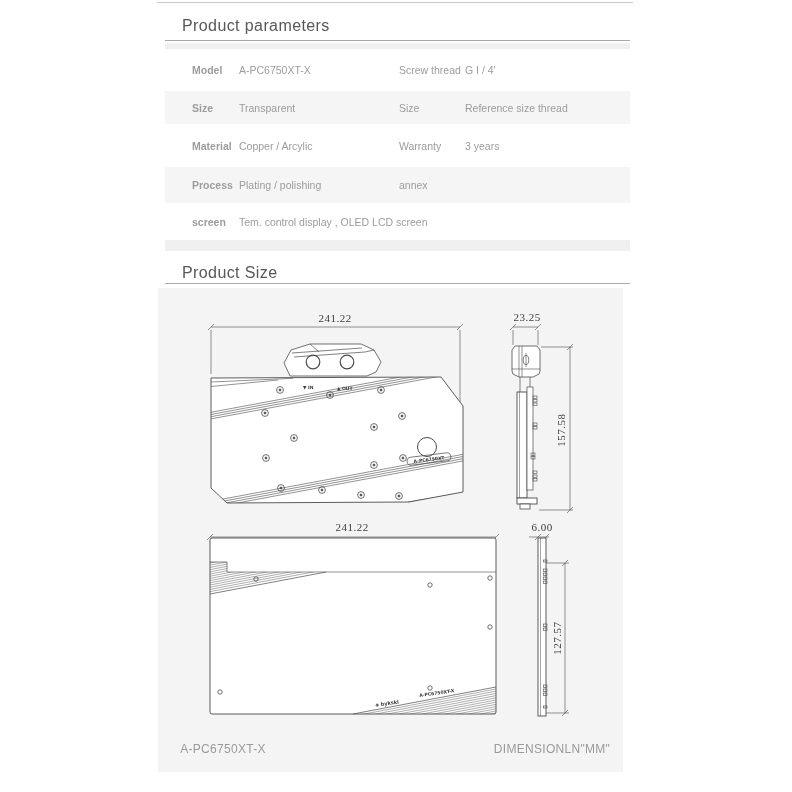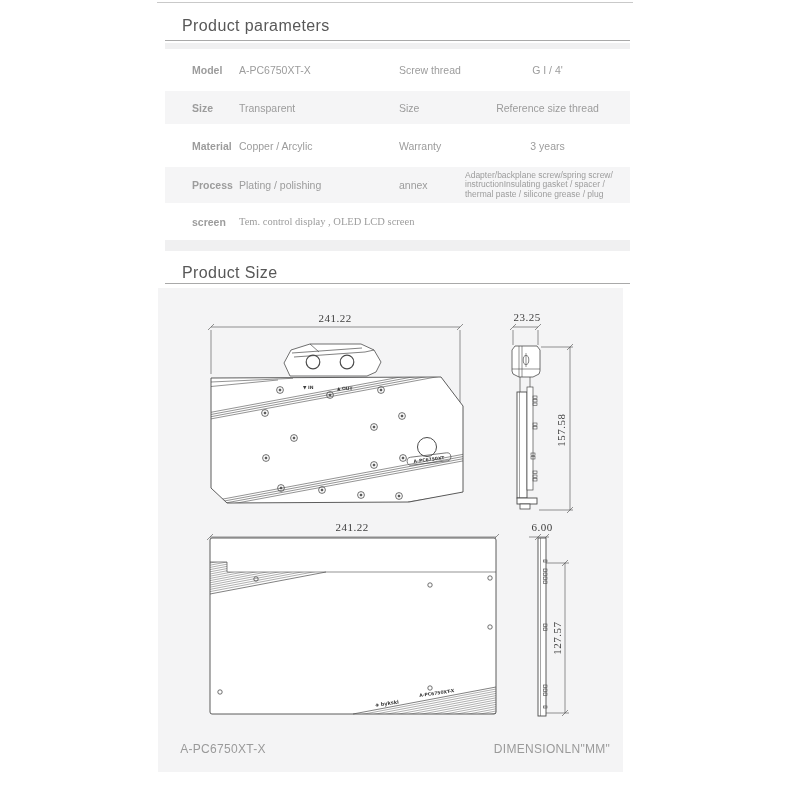--- a/index.html
+++ b/index.html
@@ -7,23 +7,23 @@
         font-family:"Liberation Sans",sans-serif;padding-left:40px;}
   .topline{position:absolute;left:157px;top:2px;width:476px;height:1px;background:#c9c9c9;}
   .sec-title{position:absolute;left:182px;font-size:16px;color:#585858;letter-spacing:.4px;}
   .rule{position:absolute;left:165px;width:465px;height:1px;background:#a9a9a9;}
   .strip{position:absolute;left:165px;width:465px;background:#f0f0f1;}
   .params{position:absolute;left:165px;top:49px;width:465px;}
   .prow{display:flex;align-items:center;font-size:10.5px;color:#9c9c9c;}
   .prow.gray{background:#f5f5f6;}
   .c1{margin-left:27px;width:47px;flex:none;font-weight:bold;}
   .c2{width:160px;flex:none;}
-  .c2.wide{width:300px;font-family:Liberation Serif, serif;}
+  .c2.wide{width:300px;}
   .c3{width:66px;flex:none;}
-  .c4{width:165px;flex:none;text-align:center;}
+  .c4{width:165px;flex:none;}
   .annex{width:165px;flex:none;font-size:8.5px;line-height:9.4px;}
   .panel{position:absolute;left:158px;top:288px;width:465px;height:484px;background:#f4f4f5;}
   .panel svg{position:absolute;left:0;top:0;}
   .footer-label{position:absolute;top:454px;transform:translateX(-50%);
                 font-size:12px;color:#9a9a9a;letter-spacing:.3px;white-space:nowrap;}
   svg text{fill:#3c3c3c;}
   .dimtxt{font-family:"Liberation Serif",serif;font-size:11px;letter-spacing:.5px;}
   .tinytxt{font-family:"DejaVu Sans",sans-serif;font-weight:bold;}
 </style>
 </head>
@@ -53,25 +53,20 @@
     <div class="prow" style="height:43px">
       <span class="c1">Material</span>
       <span class="c2">Copper / Arcylic</span>
       <span class="c3">Warranty</span>
       <span class="c4">3 years</span>
     </div>
     <div class="prow gray" style="height:36px">
       <span class="c1">Process</span>
       <span class="c2">Plating / polishing</span>
       <span class="c3">annex</span>
-      <span class="annex">
-        <div>Adapter/backplane screw/spring screw/</div>
-        <div>instructionInsulating gasket / spacer /</div>
-        <div>thermal paste / silicone grease / plug</div>
-      </span>
     </div>
     <div class="prow" style="height:37px">
       <span class="c1">screen</span>
       <span class="c2 wide">Tem. control display , OLED LCD screen</span>
     </div>
   </div>
   <div class="strip" style="top:240px;height:11px"></div>
 
   <div class="sec-title" style="top:264px">Product Size</div>
   <div class="rule" style="top:283px"></div>

